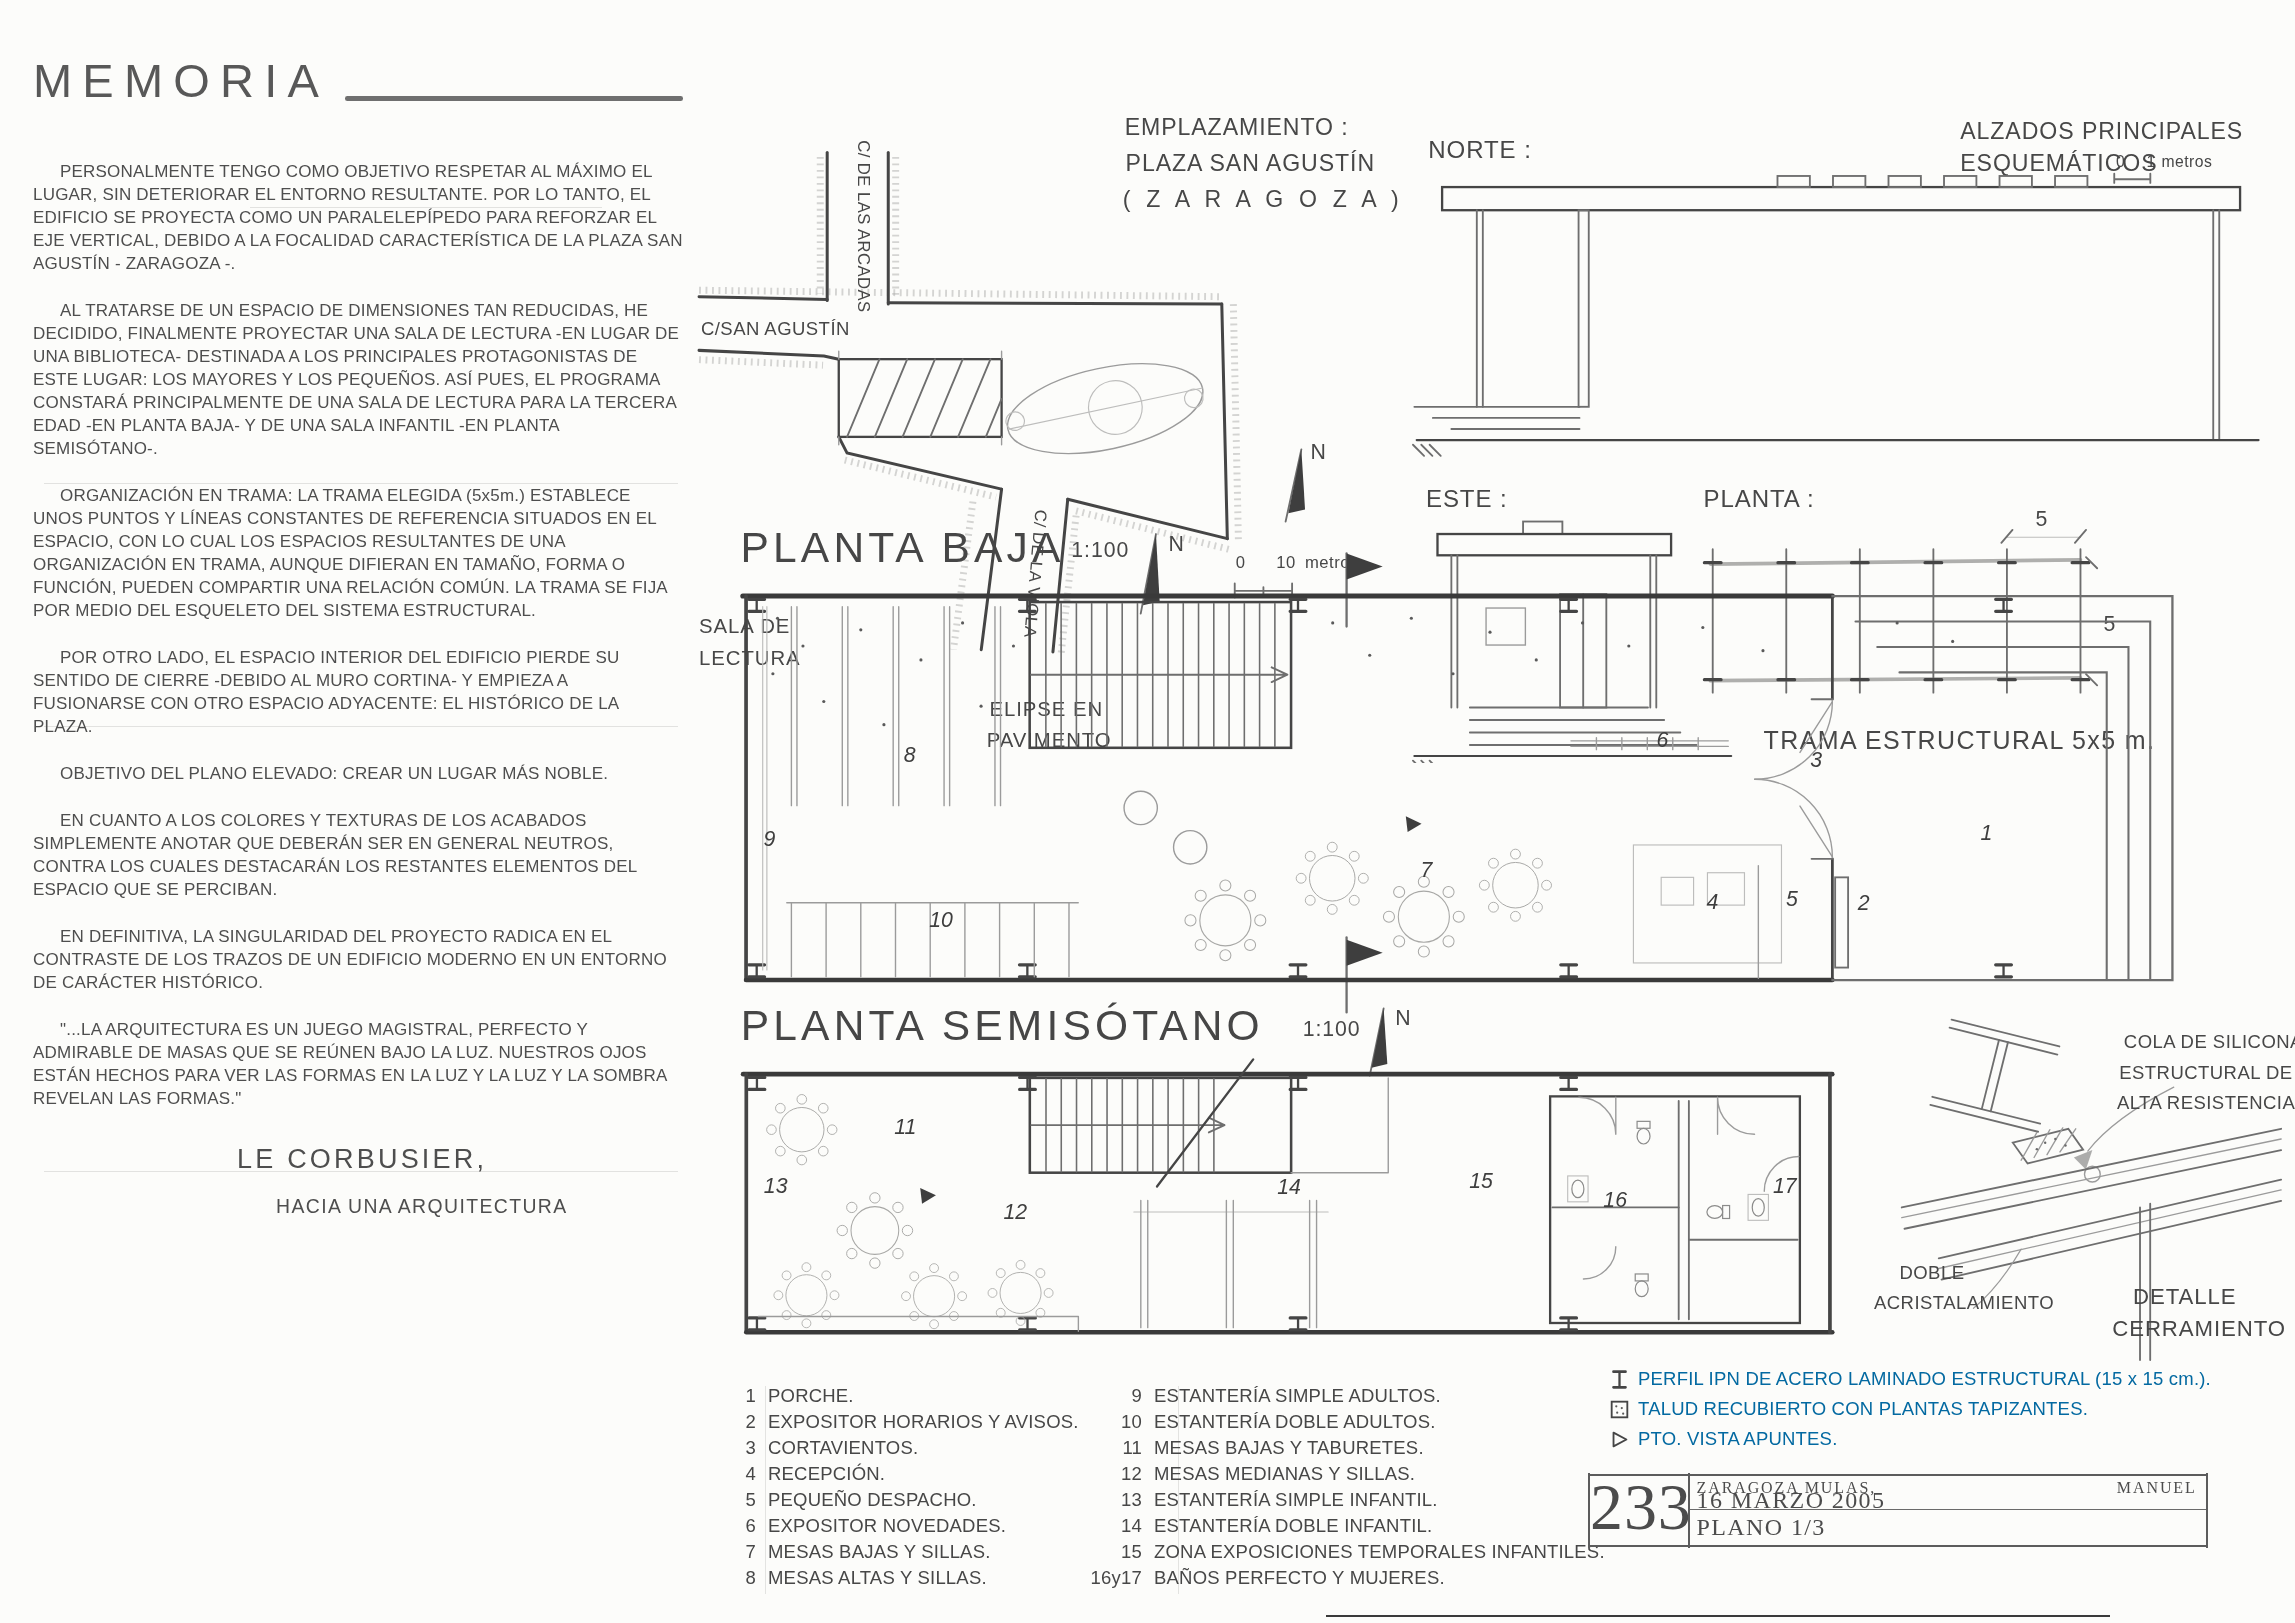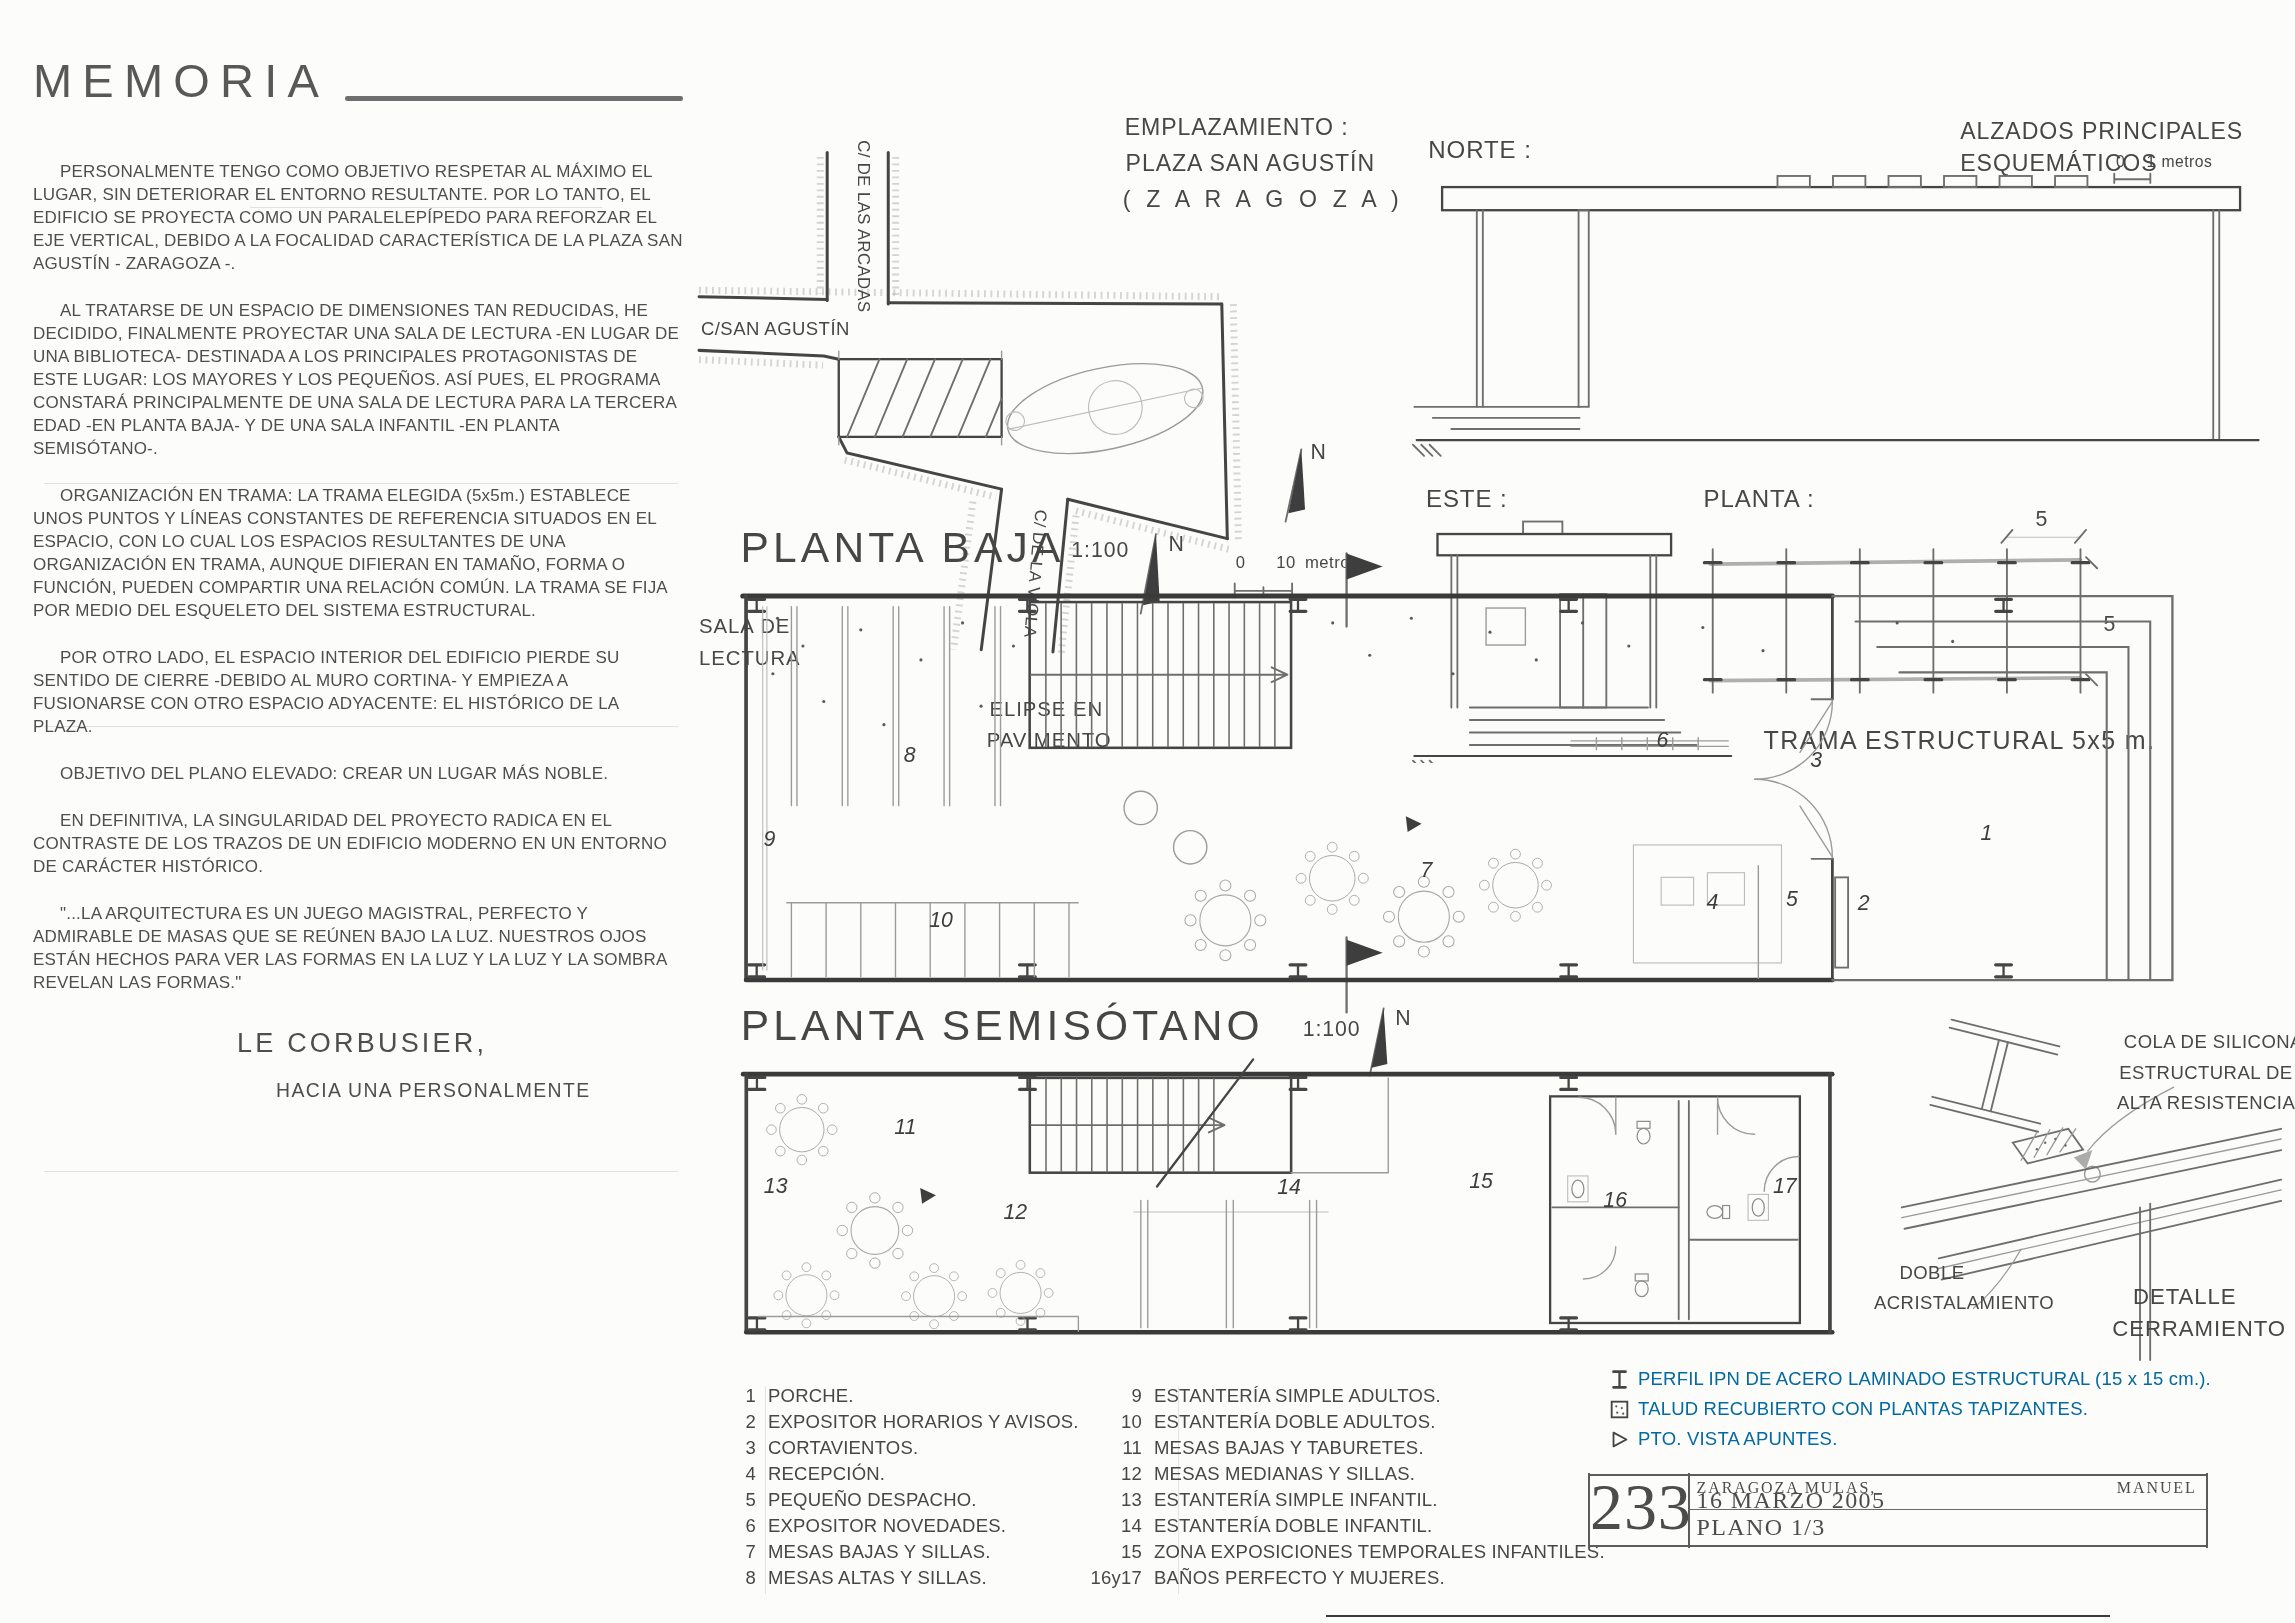--- a/index.html
+++ b/index.html
@@ -72,24 +72,25 @@
   <section class="memoria">
     <div class="mem-title-row">
       <span class="mem-title">MEMORIA</span>
       <span class="mem-underline"></span>
     </div>
     <p>PERSONALMENTE TENGO COMO OBJETIVO RESPETAR AL MÁXIMO EL LUGAR, SIN DETERIORAR EL ENTORNO RESULTANTE. POR LO TANTO, EL EDIFICIO SE PROYECTA COMO UN PARALELEPÍPEDO PARA REFORZAR EL EJE VERTICAL, DEBIDO A LA FOCALIDAD CARACTERÍSTICA DE LA PLAZA SAN AGUSTÍN - ZARAGOZA -.</p>
     <p>AL TRATARSE DE UN ESPACIO DE DIMENSIONES TAN REDUCIDAS, HE DECIDIDO, FINALMENTE PROYECTAR UNA SALA DE LECTURA -EN LUGAR DE UNA BIBLIOTECA- DESTINADA A LOS PRINCIPALES PROTAGONISTAS DE ESTE LUGAR: LOS MAYORES Y LOS PEQUEÑOS. ASÍ PUES, EL PROGRAMA CONSTARÁ PRINCIPALMENTE DE UNA SALA DE LECTURA PARA LA TERCERA EDAD -EN PLANTA BAJA- Y DE UNA SALA INFANTIL -EN PLANTA SEMISÓTANO-.</p>
     <p>ORGANIZACIÓN EN TRAMA: LA TRAMA ELEGIDA (5x5m.) ESTABLECE UNOS PUNTOS Y LÍNEAS CONSTANTES DE REFERENCIA SITUADOS EN EL ESPACIO, CON LO CUAL LOS ESPACIOS RESULTANTES DE UNA ORGANIZACIÓN EN TRAMA, AUNQUE DIFIERAN EN TAMAÑO, FORMA O FUNCIÓN, PUEDEN COMPARTIR UNA RELACIÓN COMÚN. LA TRAMA SE FIJA POR MEDIO DEL ESQUELETO DEL SISTEMA ESTRUCTURAL.</p>
     <p>POR OTRO LADO, EL ESPACIO INTERIOR DEL EDIFICIO PIERDE SU SENTIDO DE CIERRE -DEBIDO AL MURO CORTINA- Y EMPIEZA A FUSIONARSE CON OTRO ESPACIO ADYACENTE: EL HISTÓRICO DE LA PLAZA.</p>
     <p>OBJETIVO DEL PLANO ELEVADO: CREAR UN LUGAR MÁS NOBLE.</p>
+    <p>EN CUANTO A LOS COLORES Y TEXTURAS DE LOS ACABADOS SIMPLEMENTE ANOTAR QUE DEBERÁN SER EN GENERAL NEUTROS, CONTRA LOS CUALES DESTACARÁN LOS RESTANTES ELEMENTOS DEL ESPACIO QUE SE PERCIBAN.</p>
     <p>EN DEFINITIVA, LA SINGULARIDAD DEL PROYECTO RADICA EN EL CONTRASTE DE LOS TRAZOS DE UN EDIFICIO MODERNO EN UN ENTORNO DE CARÁCTER HISTÓRICO.</p>
     <p class="mem-quote">"...LA ARQUITECTURA ES UN JUEGO MAGISTRAL, PERFECTO Y ADMIRABLE DE MASAS QUE SE REÚNEN BAJO LA LUZ. NUESTROS OJOS ESTÁN HECHOS PARA VER LAS FORMAS EN LA LUZ Y LA LUZ Y LA SOMBRA REVELAN LAS FORMAS."</p>
     <div class="mem-author">LE CORBUSIER,</div>
-    <div class="mem-source">HACIA UNA PERSONALMENTE</div>
+    <div class="mem-source">HACIA UNA ARQUITECTURA</div>
   </section>
 
   <svg class="abs" style="left:685px;top:83px" width="722" height="680" viewBox="0 0 1560 1470">
 
     <g>
       <text x="950" y="112" class="t-label" style="font-size:50px">EMPLAZAMIENTO :</text>
       <text x="952" y="190" class="t-label" style="font-size:50px">PLAZA SAN AGUSTÍN</text>
       <text x="946" y="268" class="t-label" style="font-size:50px;letter-spacing:10px">( Z A R A G O Z A )</text>
     </g>
 

